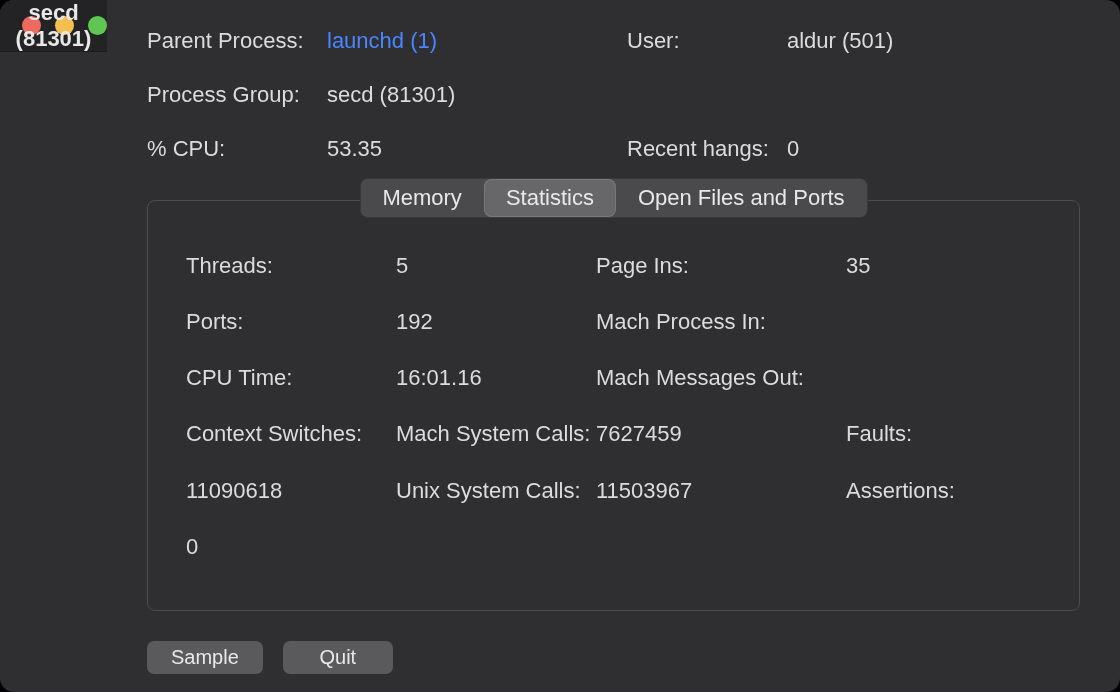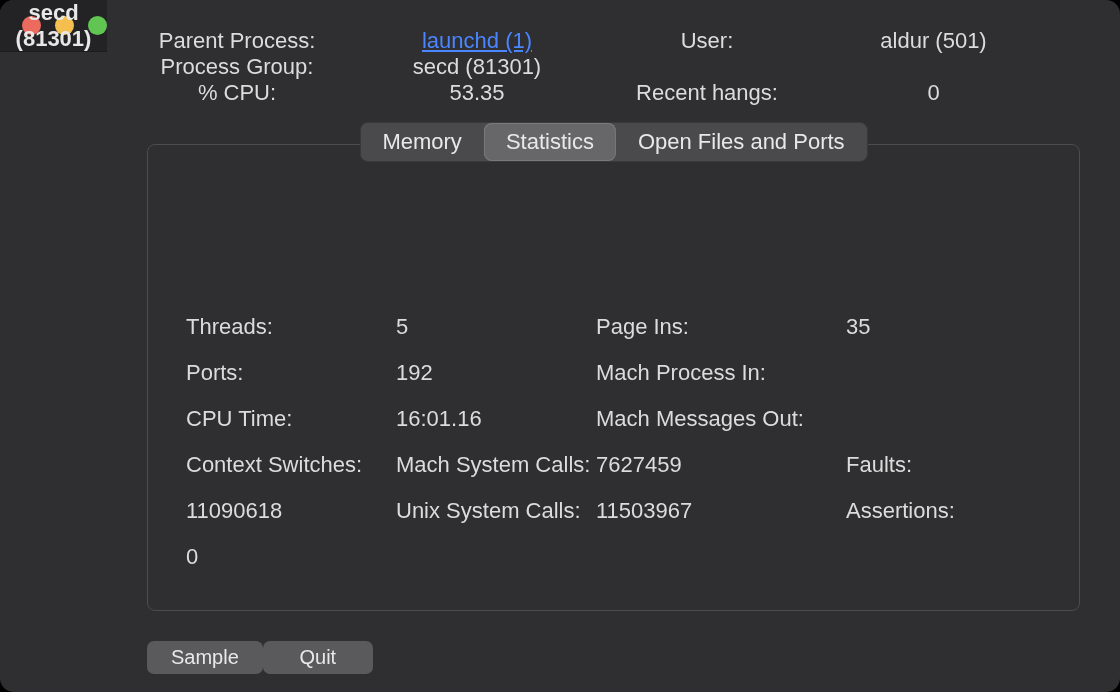--- a/index.html
+++ b/index.html
@@ -64,30 +64,28 @@
     flex: 1;
     padding: 28px 40px 18px 40px;
     color: var(--text-dim);
     font-size: 22px;
     display: flex;
     flex-direction: column;
   }
   .header-grid {
     display: grid;
     grid-template-columns: 180px 300px 160px 1fr;
-    row-gap: 0;
+    row-gap: 28px;
     align-items: baseline;
     margin-bottom: 10px;
-    text-align: center;
   }
   .label { color: var(--text-dim); }
   .value { color: var(--text-dim); }
   .link {
     color: var(--link);
-    text-decoration: underline;
     cursor: pointer;
   }
   
   .fieldset-wrap {
     position: relative;
     flex: 1;
     display: flex;
     margin-top: 28px;
   }
   .tabs {
@@ -113,34 +111,34 @@
   .tab.selected {
     background: var(--tab-selected);
     box-shadow: 0 0 0 1px #7a7a7c inset;
   }
   .fieldset {
     border: 1px solid #4c4c4e;
     border-radius: 8px;
     flex: 1;
     padding: 52px 38px 40px 38px;
     display: flex;
-    align-items: flex-end;
   }
   .stats-grid {
     display: grid;
     grid-template-columns: 210px 200px 250px 1fr;
     row-gap: 20px;
     column-gap: 0;
     align-items: baseline;
     width: 100%;
     font-size: 22px;
   }
   
   .footer {
     display: flex;
+    gap: 20px;
     margin-top: 30px;
   }
   .btn {
     background: var(--button-bg);
     color: var(--text);
     border: none;
     border-radius: 7px;
     font-size: 20px;
     padding: 5px 24px;
     cursor: pointer;

